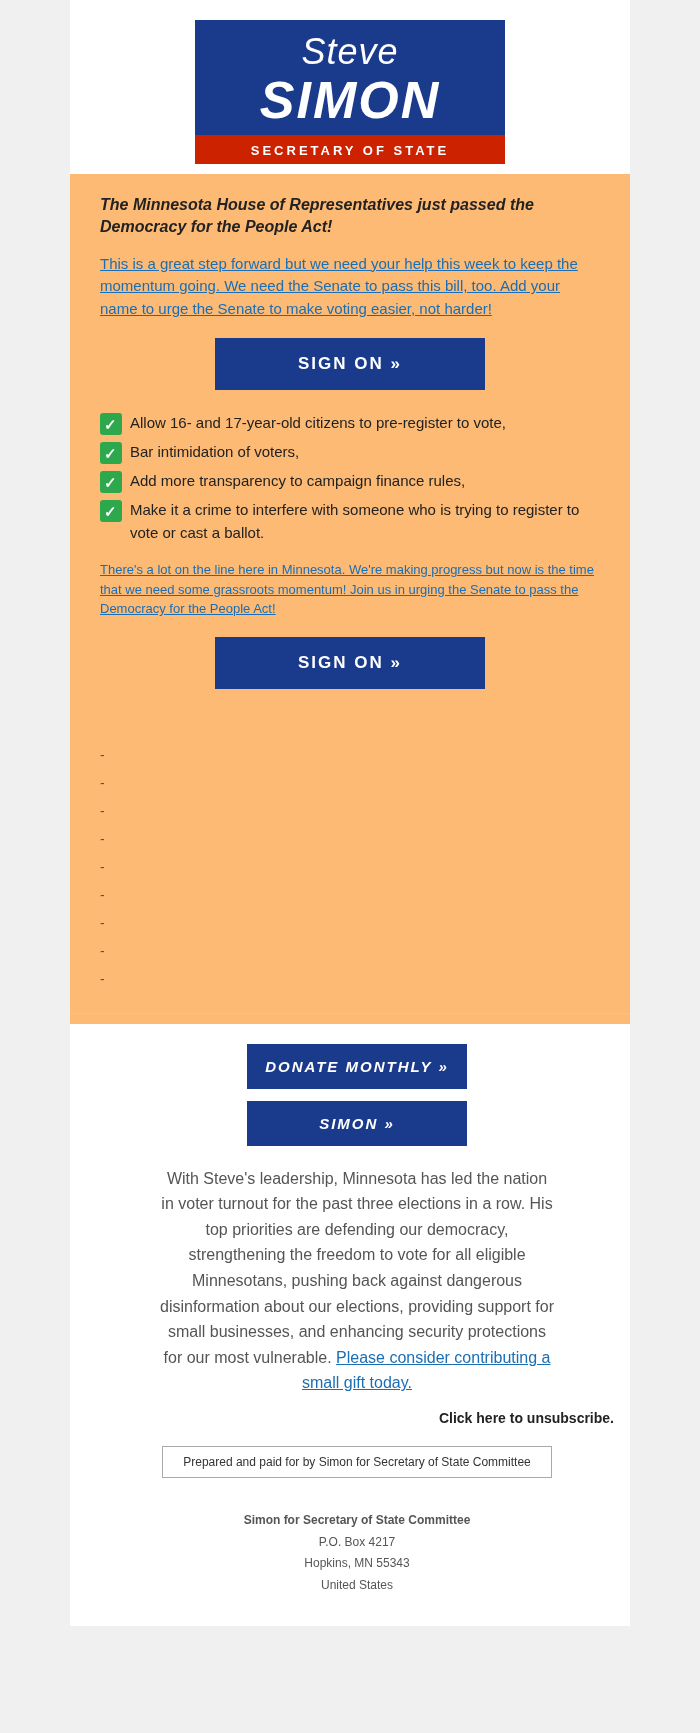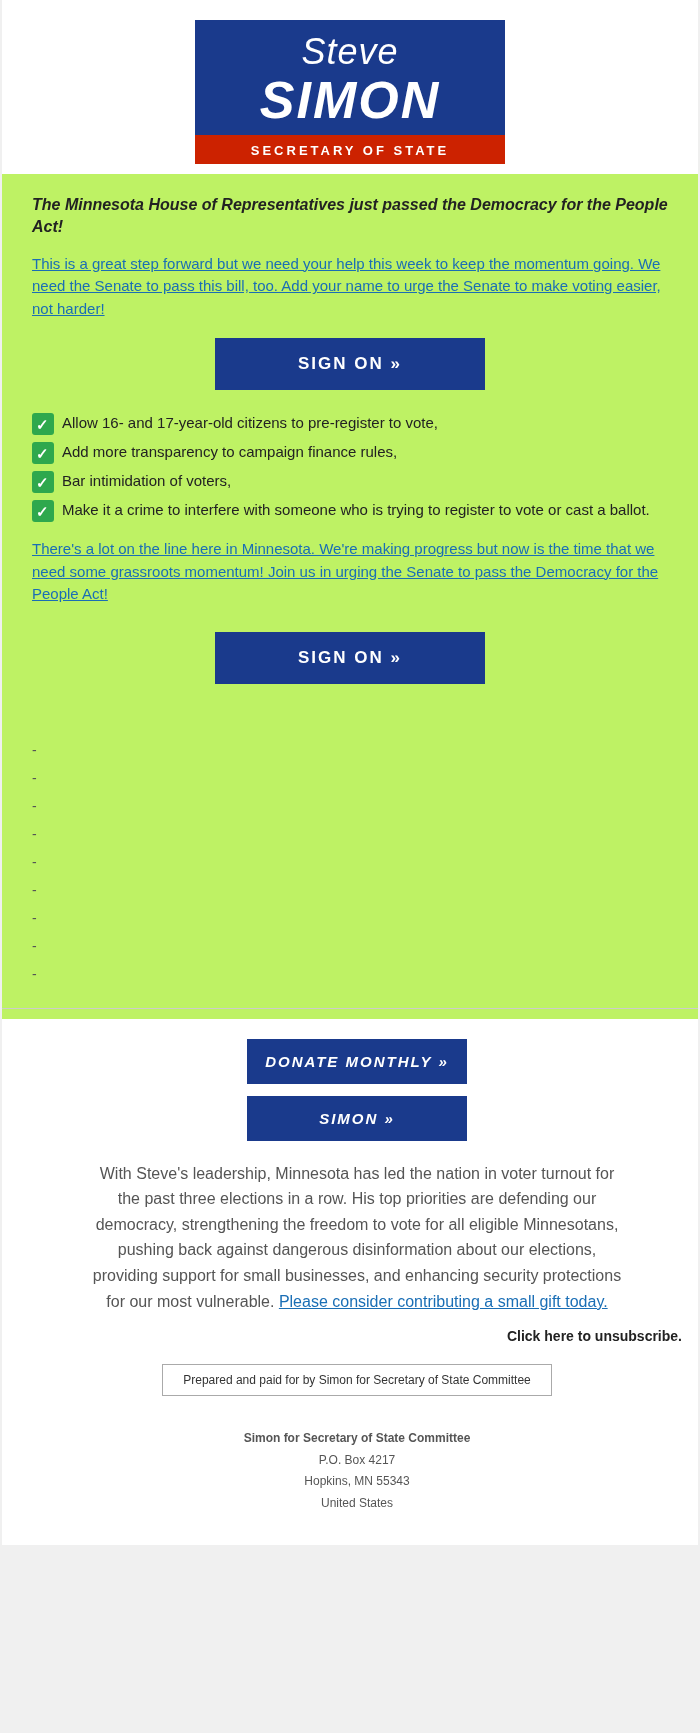--- a/index.html
+++ b/index.html
@@ -5,22 +5,22 @@
     * { margin: 0; padding: 0; box-sizing: border-box; }
     body {
       background: #f0f0f0;
       font-family: Arial, sans-serif;
       font-size: 15px;
       color: #222;
       width: 700px;
       margin: 0 auto;
     }
     .email-wrapper {
-      background: #bef264;
-      width: 696px;
+      background: #fdba74;
+      width: 560px;
       margin: 0 auto;
     }
 
     
     .logo-section {
       text-align: center;
       padding: 20px 0 10px 0;
       background: #fff;
     }
     .logo-box {
@@ -137,23 +137,23 @@
       color: #fff;
       font-size: 15px;
       font-weight: bold;
       position: absolute;
       top: 1px;
       left: 4px;
     }
 
     .cta-link {
       color: #1a6eb5;
-      font-size: 15px;
+      font-size: 13px;
       line-height: 1.5;
-      margin-bottom: 26px;
+      margin-bottom: 18px;
       display: block;
       text-decoration: underline;
     }
 
     
     .dashes-section {
       padding: 10px 30px;
     }
     .dash-line {
       font-size: 14px;
@@ -275,25 +275,25 @@
     <a class="sign-on-btn" href="#">SIGN ON »</a>
 
 
     <ul class="checklist">
       <li>
         <span class="check-icon"></span>
         <span>Allow 16- and 17-year-old citizens to pre-register to vote,</span>
       </li>
       <li>
         <span class="check-icon"></span>
-        <span>Add more transparency to campaign finance rules,</span>
+        <span>Bar intimidation of voters,</span>
       </li>
       <li>
         <span class="check-icon"></span>
-        <span>Bar intimidation of voters,</span>
+        <span>Add more transparency to campaign finance rules,</span>
       </li>
       <li>
         <span class="check-icon"></span>
         <span>Make it a crime to interfere with someone who is trying to register to vote or cast a ballot.</span>
       </li>
     </ul>
 
     <a class="cta-link" href="#">There's a lot on the line here in Minnesota. We're making progress but now is the time that we need some grassroots momentum! Join us in urging the Senate to pass the Democracy for the People Act!</a>
 
     <a class="sign-on-btn" href="#">SIGN ON »</a>

